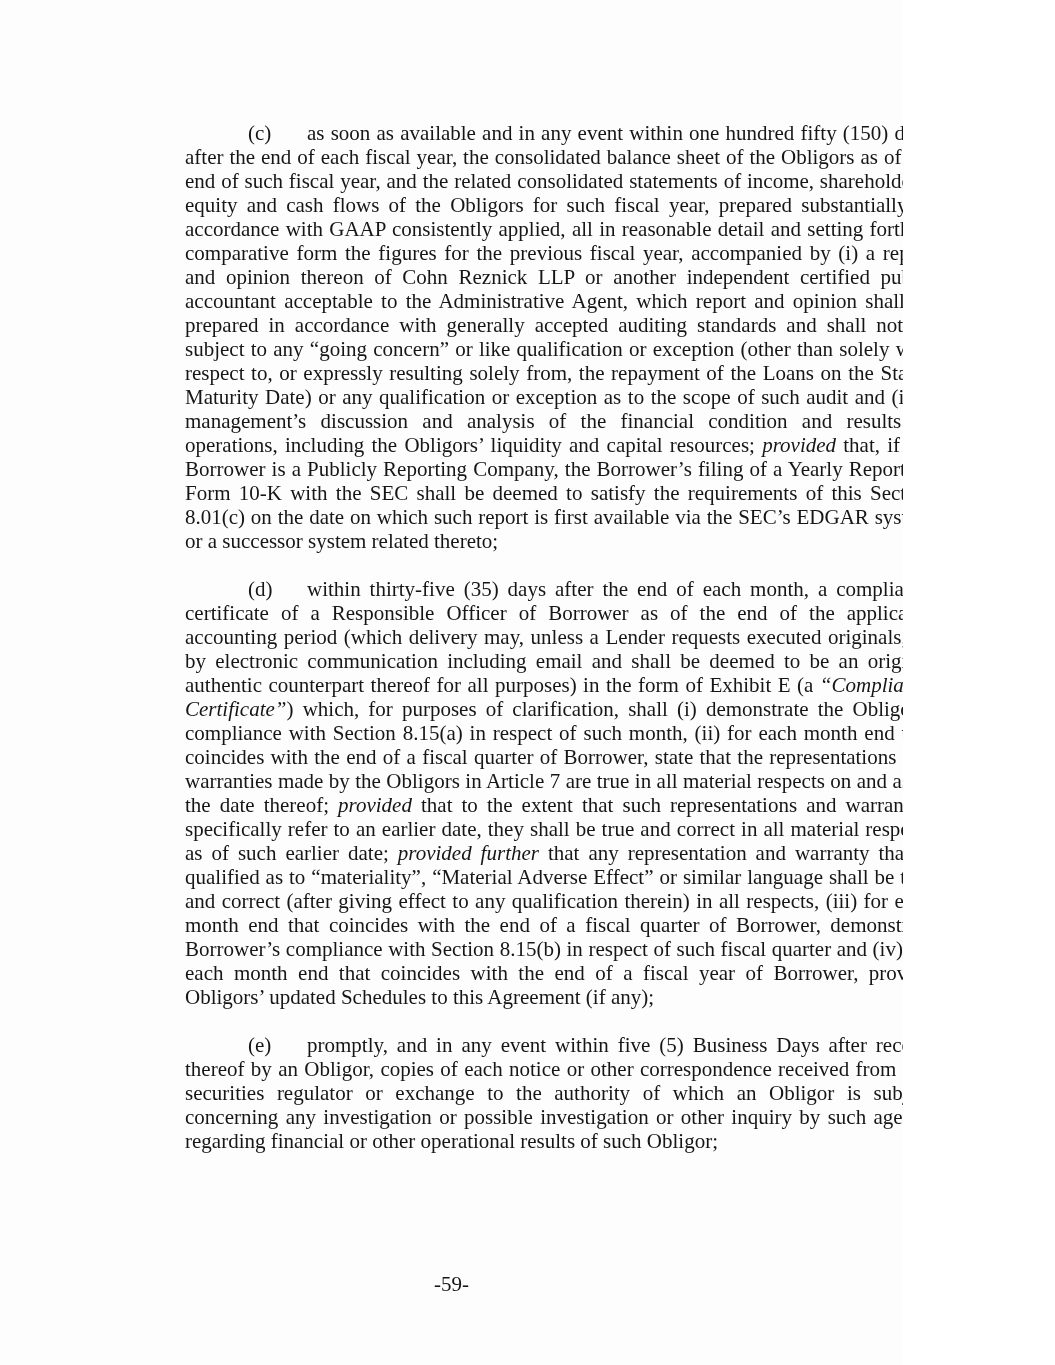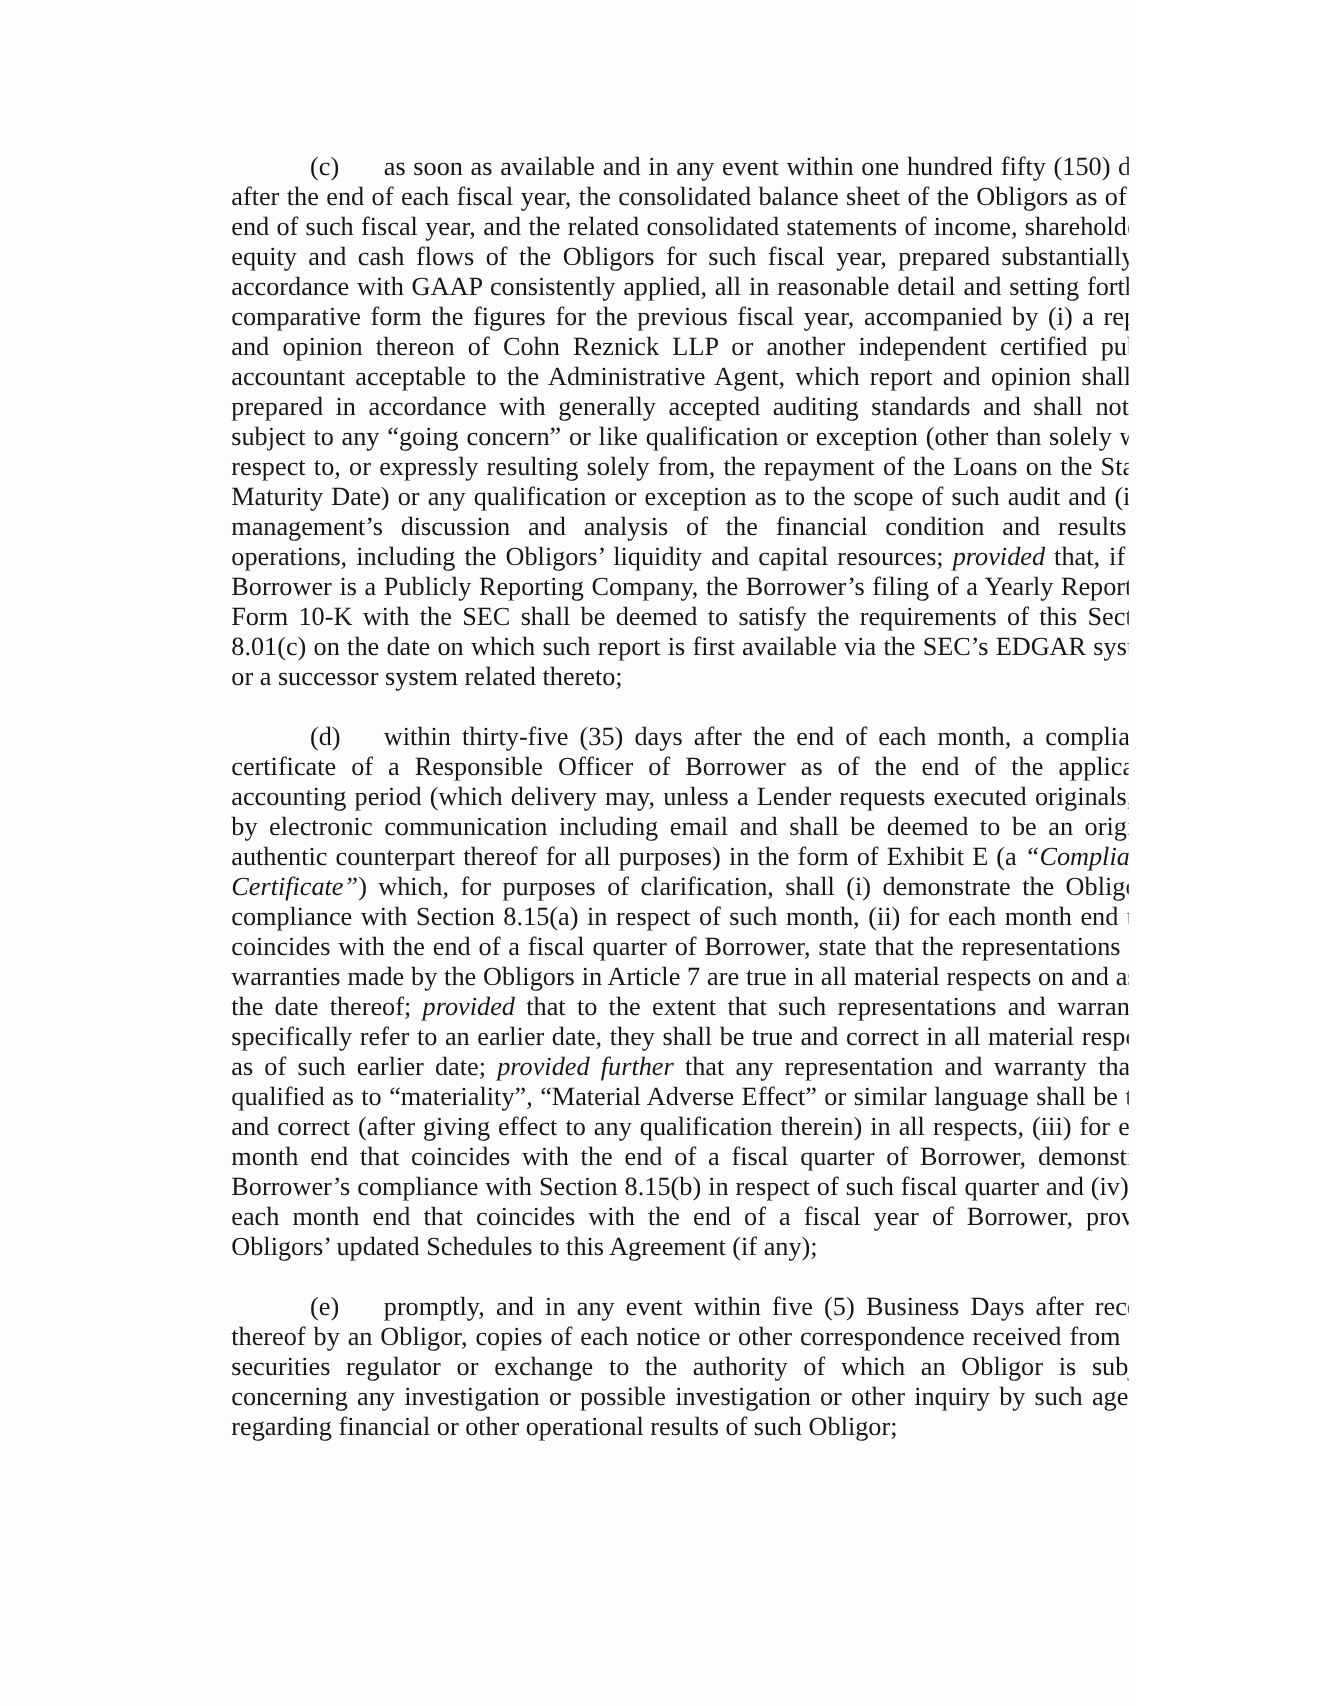--- a/index.html
+++ b/index.html
@@ -46,13 +46,16 @@
 </style>
 </head>
 <body>
 
 <div class="page">
   <main class="content">
       <p class="para"><span class="lead">(c)</span><span class="run normal">as soon as available and in any event within one hundred fifty (150) days after the end of each fiscal year, the consolidated balance sheet of the Obligors as of the end of such fiscal year, and the related consolidated statements of income, shareholders’ equity and cash flows of the Obligors for such fiscal year, prepared substantially in accordance with GAAP consistently applied, all in reasonable detail and setting forth in comparative form the figures for the previous fiscal year, accompanied by (i) a report and opinion thereon of Cohn Reznick LLP or another independent certified public accountant acceptable to the Administrative Agent, which report and opinion shall be prepared in accordance with generally accepted auditing standards and shall not be subject to any “going concern” or like qualification or exception (other than solely with respect to, or expressly resulting solely from, the repayment of the Loans on the Stated Maturity Date) or any qualification or exception as to the scope of such audit and (ii) a management’s discussion and analysis of the financial condition and results of operations, including the Obligors’ liquidity and capital resources; </span><span class="run italic">provided</span><span class="run normal"> that, if the Borrower is a Publicly Reporting Company, the Borrower’s filing of a Yearly Report on Form 10-K with the SEC shall be deemed to satisfy the requirements of this Section 8.01(c) on the date on which such report is first available via the SEC’s EDGAR system or a successor system related thereto;</span></p>
       <p class="para"><span class="lead">(d)</span><span class="run normal">within thirty-five (35) days after the end of each month, a compliance certificate of a Responsible Officer of Borrower as of the end of the applicable accounting period (which delivery may, unless a Lender requests executed originals, be by electronic communication including email and shall be deemed to be an original authentic counterpart thereof for all purposes) in the form of Exhibit E (a </span><span class="run italic">“Compliance Certificate”</span><span class="run normal">) which, for purposes of clarification, shall (i) demonstrate the Obligors’ compliance with Section 8.15(a) in respect of such month, (ii) for each month end that coincides with the end of a fiscal quarter of Borrower, state that the representations and warranties made by the Obligors in Article 7 are true in all material respects on and as of the date thereof; </span><span class="run italic">provided</span><span class="run normal"> that to the extent that such representations and warranties specifically refer to an earlier date, they shall be true and correct in all material respects as of such earlier date; </span><span class="run italic">provided further</span><span class="run normal"> that any representation and warranty that is qualified as to “materiality”, “Material Adverse Effect” or similar language shall be true and correct (after giving effect to any qualification therein) in all respects, (iii) for each month end that coincides with the end of a fiscal quarter of Borrower, demonstrate Borrower’s compliance with Section 8.15(b) in respect of such fiscal quarter and (iv) for each month end that coincides with the end of a fiscal year of Borrower, provide Obligors’ updated Schedules to this Agreement (if any);</span></p>
       <p class="para"><span class="lead">(e)</span><span class="run normal">promptly, and in any event within five (5) Business Days after receipt thereof by an Obligor, copies of each notice or other correspondence received from any securities regulator or exchange to the authority of which an Obligor is subject concerning any investigation or possible investigation or other inquiry by such agency regarding financial or other operational results of such Obligor;</span></p>
     </main>
+  <footer class="page-footer">
+    <span>-59-</span>
+  </footer>
 </div>
 
 </body></html>

